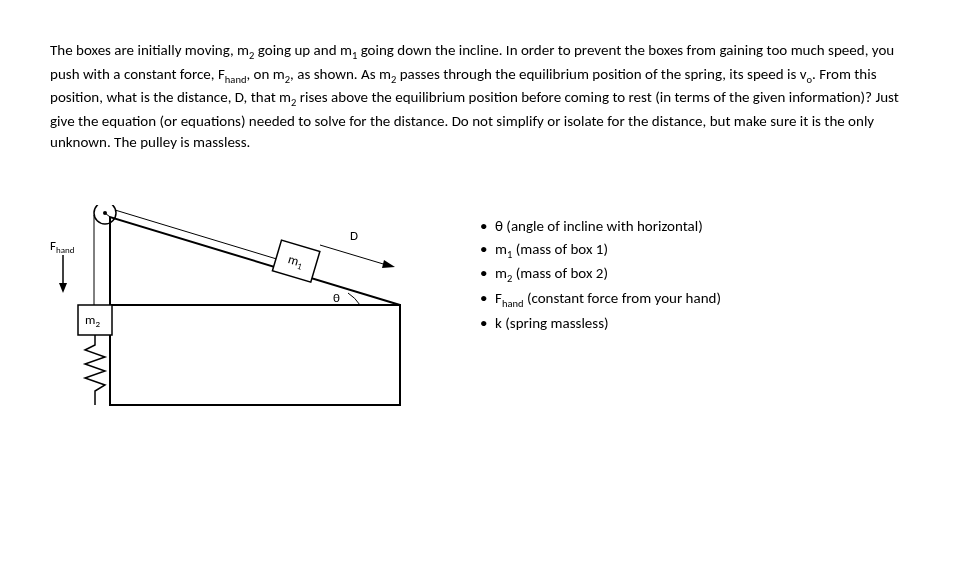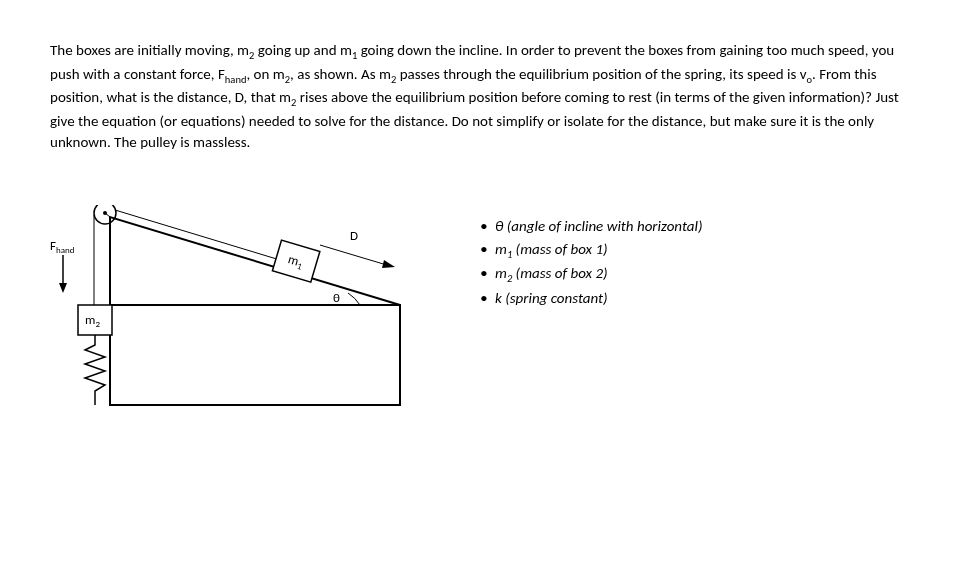--- a/index.html
+++ b/index.html
@@ -33,21 +33,20 @@
     .given-info {
       flex: 1;
       padding-top: 10px;
     }
     .given-title {
       margin-bottom: 4px;
     }
     .given-list {
       list-style: none;
       padding-left: 20px;
-      font-style: italic;
     }
     .given-list li {
       position: relative;
       padding-left: 15px;
       line-height: 1.5;
     }
     .given-list li::before {
       content: "•";
       position: absolute;
       left: 0;
@@ -110,16 +109,17 @@
       <path d="M 310 100 A 40 40 0 0 0 298 88" fill="none" stroke="#000" stroke-width="1"></path>
       <text x="283" y="97" class="label-text">θ</text>
     </svg>
   </div>
 
   <div class="given-info">
     <ul class="given-list">
       <li>θ (angle of incline with horizontal)</li>
       <li>m<sub>1</sub> (mass of box 1)</li>
       <li>m<sub>2</sub> (mass of box 2)</li>
-      <li>k (spring constant)</li>
+      <li>F<sub>hand</sub> (constant force from your hand)</li>
+      <li>k (spring massless)</li>
     </ul>
   </div>
 </div>
 
 </body></html>

